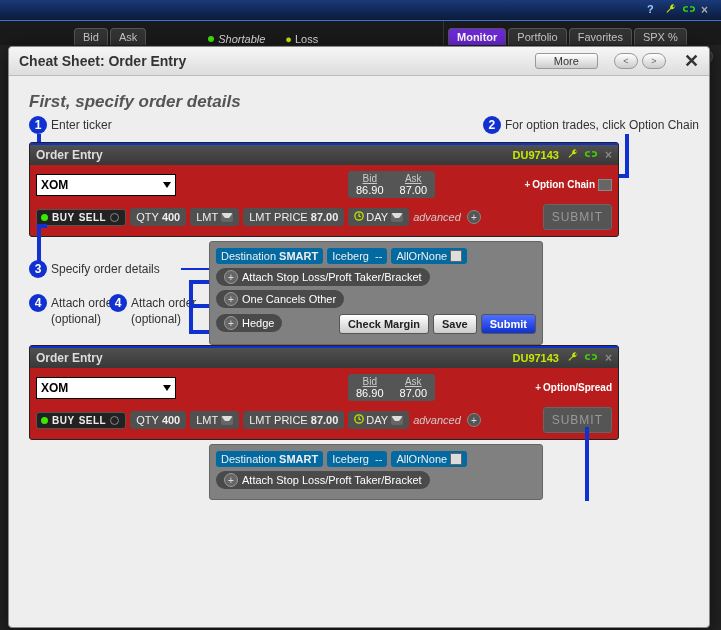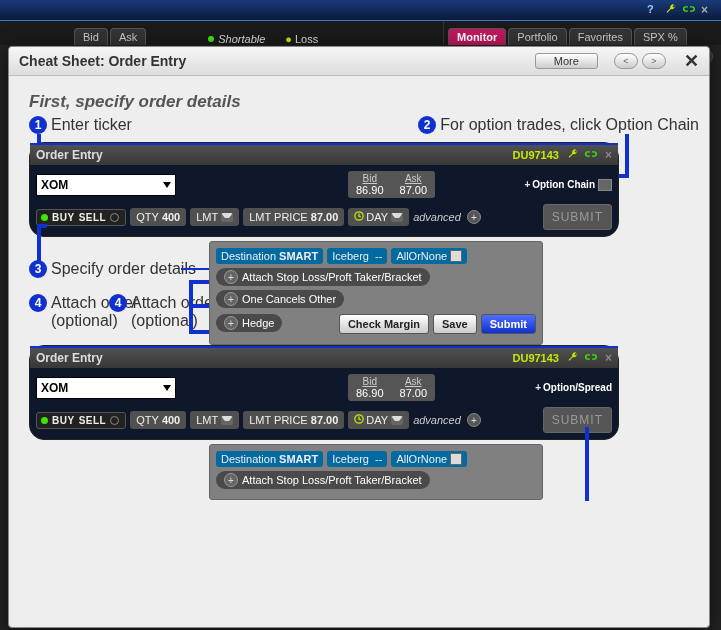--- a/index.html
+++ b/index.html
@@ -5,21 +5,21 @@
 html,body{margin:0;padding:0;font-family:Arial,Helvetica,sans-serif;font-size:12px;background:#000;color:#fff;}
 .app{width:721px;height:630px;position:relative;overflow:hidden;background:#222;}
 .topbar{height:20px;background:linear-gradient(#1a3a7a,#0a1a3a);border-bottom:1px solid #4070d0;display:flex;align-items:center;padding:0 4px;position:relative;}
 .topbar .spacer{flex:1;}
 .top-icon{width:14px;height:14px;margin:0 2px;display:inline-block;}
 .help-icon{color:#9cf;font-weight:bold;font-size:11px;}
 .wrench-icon svg{width:12px;height:12px;fill:#c8e800;}
 .chain-icon svg{width:14px;height:12px;fill:#3ce800;}
 .close-icon{color:#aaa;font-weight:bold;}
 .tab{background:#333;border:1px solid #555;border-bottom:none;border-radius:4px 4px 0 0;padding:2px 8px;font-size:11px;color:#ccc;margin-right:2px;}
-.tab.active{background:#be185d;color:#fff;}
+.tab.active{background:#6d28d9;color:#fff;}
 .shortable{display:flex;align-items:center;font-size:11px;color:#ddd;margin-left:60px;font-style:italic;}
 .dot-green{width:6px;height:6px;border-radius:50%;background:#3ce800;margin-right:4px;}
 .chain-lbl{display:flex;align-items:center;font-size:11px;color:#ddd;margin-left:20px;}
 .pnl{font-size:11px;color:#ccc;margin-left:6px;}
 .profile-btn{background:#333;border:1px solid #555;border-radius:10px;padding:1px 8px;font-size:10px;color:#ccc;margin-left:auto;margin-right:4px;}
 .plus-glyph{color:#fff;font-weight:bold;margin-right:2px;}
 
 .sheet{position:absolute;left:8px;top:46px;width:700px;height:580px;background:#eee;border:1px solid #888;border-radius:4px;box-shadow:0 4px 20px rgba(0,0,0,0.6);}
 .sheet-header{height:28px;background:linear-gradient(#f6f6f6,#ddd);border-bottom:1px solid #bbb;display:flex;align-items:center;padding:0 10px;border-radius:4px 4px 0 0;}
 .sheet-title{font-weight:bold;font-size:14px;color:#333;}
@@ -27,23 +27,23 @@
 .more-btn{background:linear-gradient(#fff,#ccc);border:1px solid #999;border-radius:3px;padding:1px 18px;font-size:11px;color:#333;margin-right:14px;}
 .nav-btn{background:linear-gradient(#fff,#ccc);border:1px solid #999;border-radius:10px;width:22px;height:14px;font-size:9px;color:#666;display:inline-flex;align-items:center;justify-content:center;margin:0 2px;}
 .close-x{font-size:18px;font-weight:bold;color:#333;margin-left:16px;cursor:pointer;}
 .sheet-body{position:relative;height:550px;overflow-y:scroll;padding:10px 20px;color:#333;}
 .sheet-body::-webkit-scrollbar{width:14px;}
 .sheet-body::-webkit-scrollbar-track{background:#ddd;}
 .sheet-body::-webkit-scrollbar-thumb{background:#aaa;border-radius:7px;}
 
 h2.section{font-size:17px;font-weight:bold;font-style:italic;color:#555;margin:6px 0 30px 0;}
 .step-badge{display:inline-flex;align-items:center;justify-content:center;width:18px;height:18px;border-radius:50%;background:#1030d0;color:#fff;font-weight:bold;font-size:12px;}
-.step-label{font-size:16px;color:#333;margin-left:4px;}
-
-.order-panel{background:#0f172a;border:1px solid #222;border-radius:15px;width:588px;margin-left:0;position:relative;}
+.step-label{font-size:12px;color:#333;margin-left:4px;}
+
+.order-panel{background:#b91c1c;border:1px solid #222;border-radius:3px;width:588px;margin-left:0;position:relative;}
 .op-header{height:20px;background:linear-gradient(#505050,#383838);display:flex;align-items:center;padding:0 6px;font-size:12px;border-top:2px solid #1030d0;}
 .op-title{color:#ddd;font-weight:bold;}
 .op-header .spacer{flex:1;}
 .op-acct{color:#c8e800;font-weight:bold;font-size:11px;margin-right:6px;}
 .op-close{color:#888;font-weight:bold;margin-left:4px;}
 
 .op-body{padding:6px;}
 .ticker-row{display:flex;align-items:center;margin-bottom:6px;gap:32px;}
 .ticker-select{background:#fff;color:#000;border:1px solid #000;padding:2px 4px;width:130px;height:16px;font-weight:bold;font-size:12px;display:flex;align-items:center;justify-content:space-between;}
 .caret-down{width:0;height:0;border-left:4px solid transparent;border-right:4px solid transparent;border-top:6px solid #000;}

